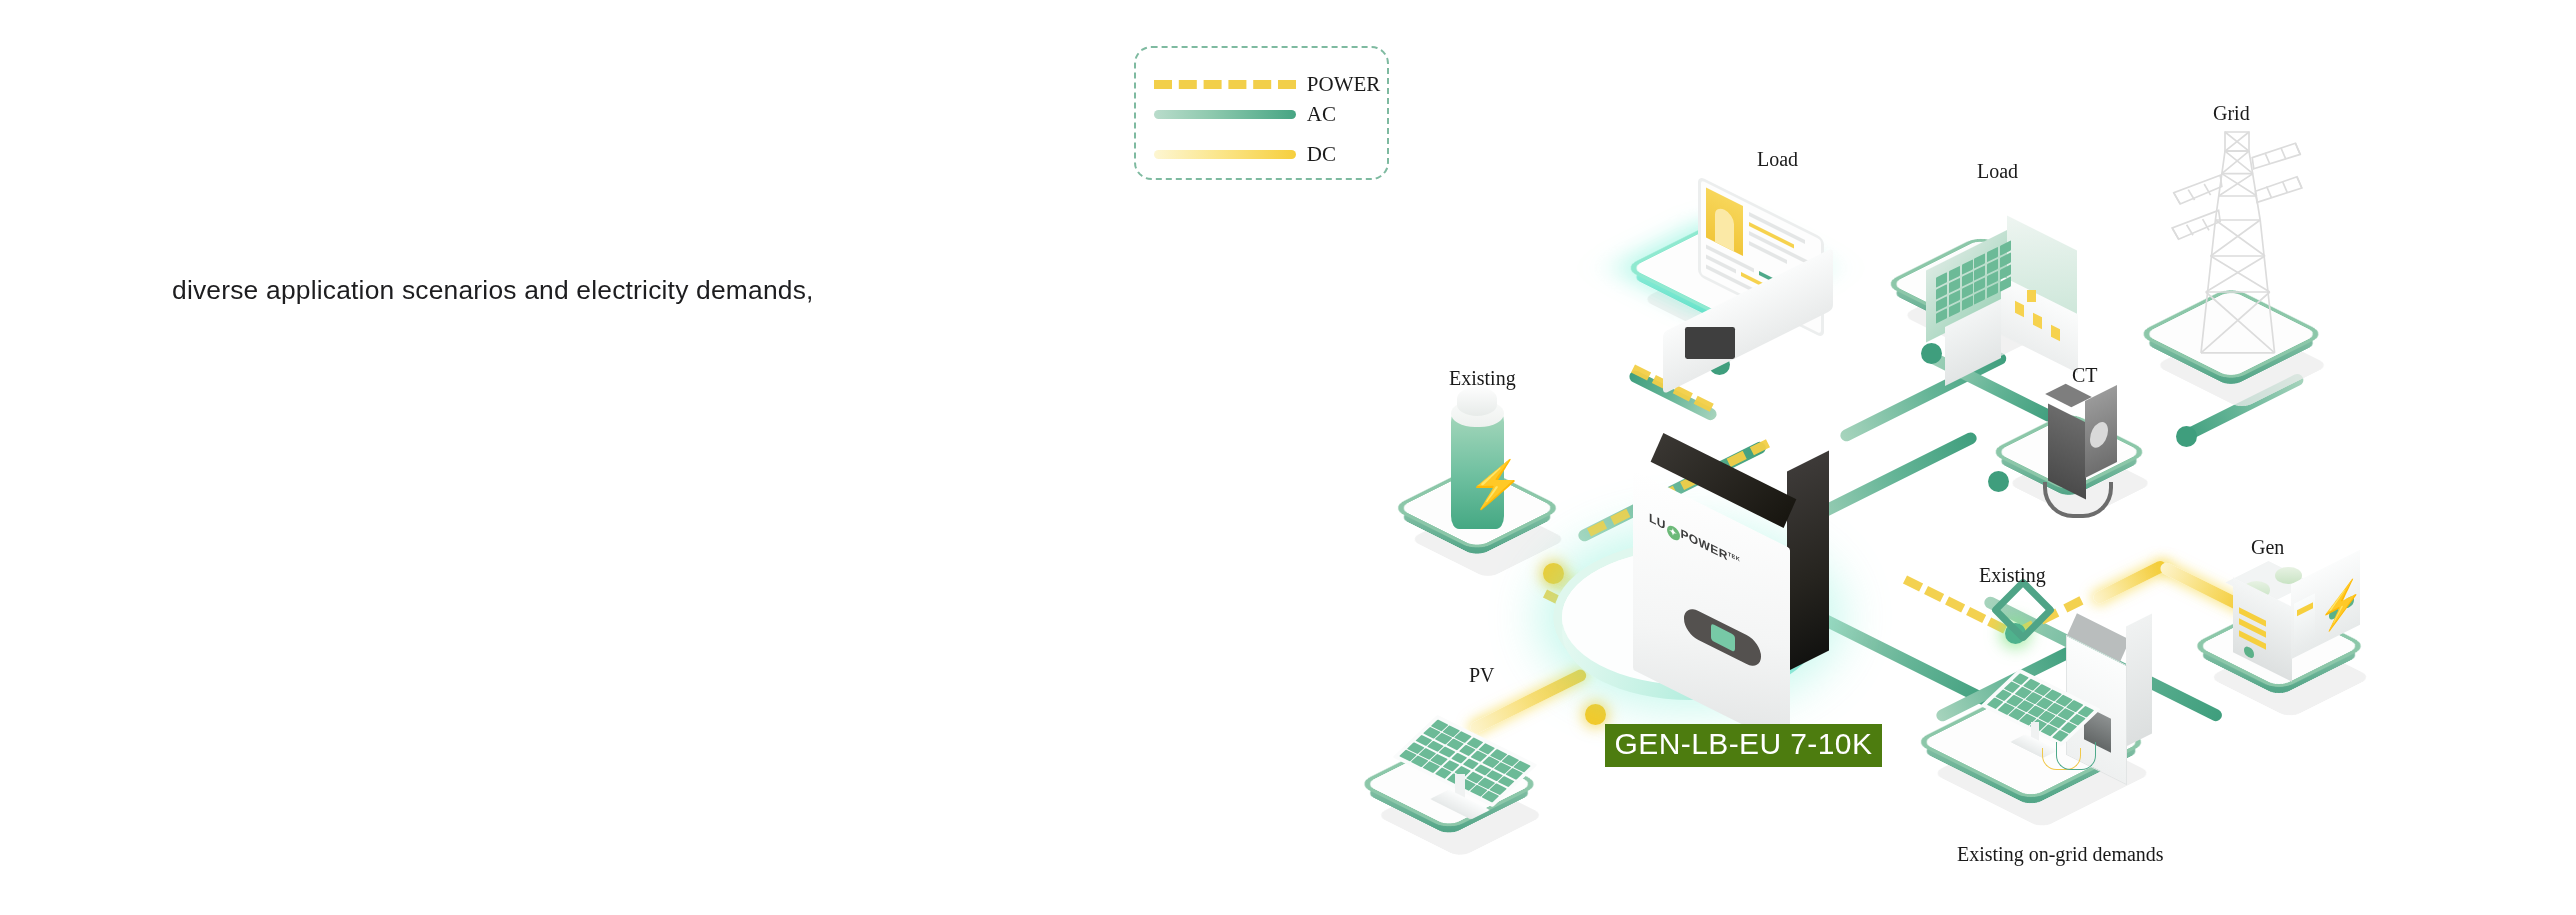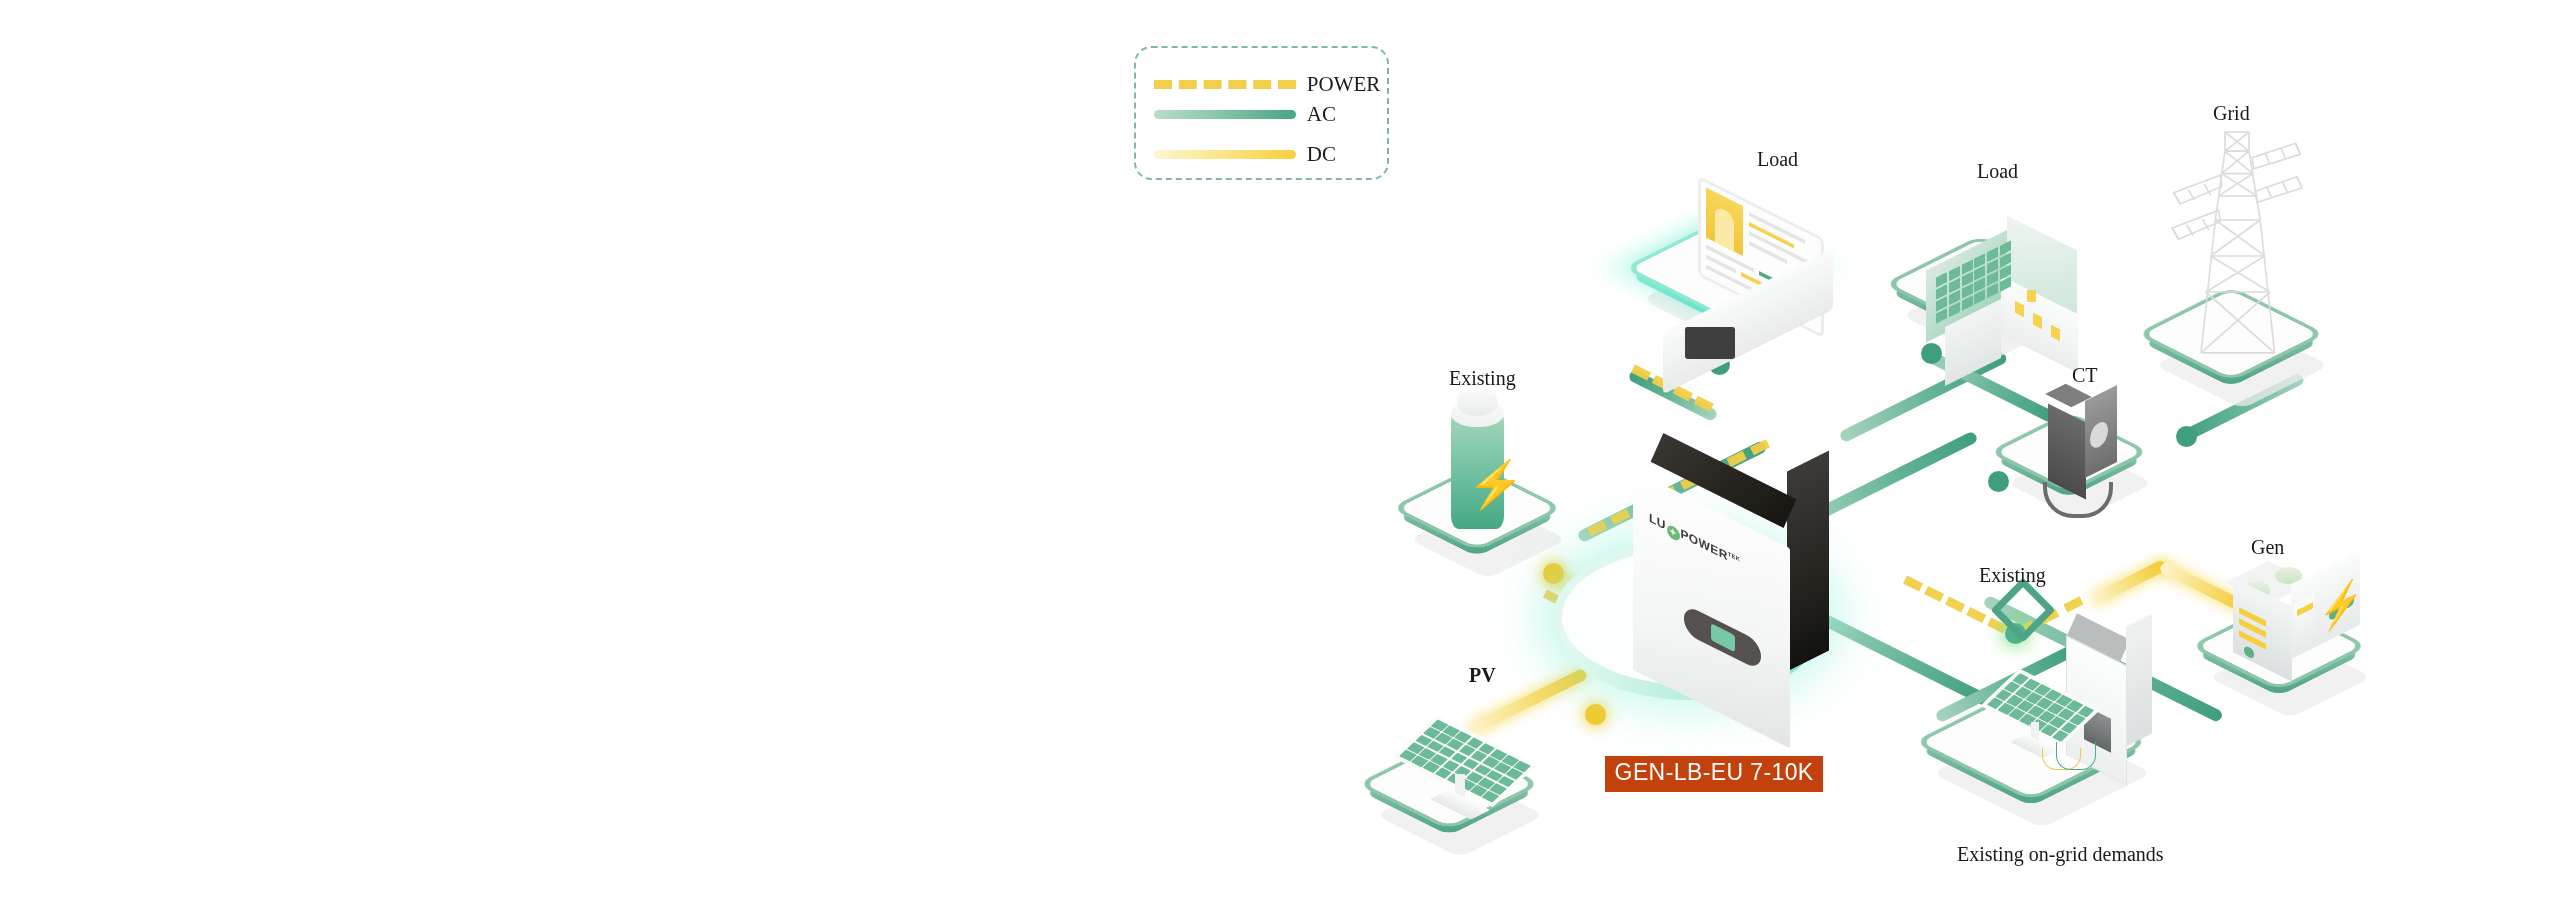--- a/index.html
+++ b/index.html
@@ -50,23 +50,23 @@
   }
   .plat.glow .top{box-shadow:0 0 0 5.6px #8fe9d0, 0 0 35px 14.4px rgba(120,240,215,.55);}
   .plat.glow .edge{background:linear-gradient(135deg,#b6f2e2 0%,#57d9c2 100%);}
 
   
   .nlabel{position:absolute;font-family:"Liberation Serif",serif;
           font-size:20px;color:#1a1a1a;white-space:nowrap;}
 
   
   #product-badge{
-    position:absolute;left:1605px;top:756px;
-    background:#c2410c;color:#ffffff;
-    font-family:"Liberation Sans",sans-serif;font-size:23px;
+    position:absolute;left:1605px;top:724px;
+    background:#4d7c0f;color:#ffffff;
+    font-family:"Liberation Sans",sans-serif;font-size:30px;
     padding:3.2px 9.6px 5.6px 9.6px;letter-spacing:0.4px;white-space:nowrap;
   }
 
   
   .cable{position:absolute;height:12px;border-radius:6.4px;transform-origin:0 50%;}
   .cable.ac{background:linear-gradient(90deg,#a7d4bd 0%,#64b496 55%,#3f9e7d 100%);}
   .cable.ac-r{background:linear-gradient(90deg,#3f9e7d 0%,#64b496 45%,#a7d4bd 100%);}
   .cable.dc{background:linear-gradient(90deg,#fdf4cd 0%,#f8df79 50%,#f3c92f 100%);
             box-shadow:0 0 11.2px 2.4px rgba(245,214,60,.55);}
   .cable.comm{height:0;border-top:9.6px dashed #f3cf47;background:none;border-radius:0;
@@ -201,20 +201,21 @@
   #og-top{position:absolute;left:6.4px;top:-26.4px;width:53px;height:27px;
      background:#b9bdbd;transform:skewY(26.5deg) skewX(-20deg);}
   #og-vent{position:absolute;left:17.6px;top:62px;width:27px;height:34px;
      background:linear-gradient(180deg,#8d9191,#636767);transform:skewY(26.5deg);}
   .og-wire{position:absolute;border:1.6px solid;border-top:none;border-radius:0 0 14.4px 14.4px;}
 </style>
 </head>
 <body>
 
 <div id="description">
+  <span class="ln">diverse application scenarios and electricity demands,</span>
 </div>
 
 <div id="legend">
   <div class="lg-row" style="top:24px">
     <span class="lg-swatch lg-comm"></span>
     <span class="lbl">POWER</span>
   </div>
   <div class="lg-row" style="top:54px">
     <span class="lg-swatch lg-ac"></span>
     <span class="lbl">AC</span>
@@ -362,21 +363,21 @@
       <i></i>
       <i></i>
       <i></i>
       <i></i>
   </div>
   <div class="pv-stand" style="left:62px;top:50px;width:9.6px;height:30px;"></div>
   <div class="pv-stand" style="left:38px;top:67px;width:58px;height:27px;border-radius:2.4px;
               background:linear-gradient(180deg,#fbfcfc,#e6e9e9);
               transform:rotateX(60deg) rotateZ(45deg);"></div>
 </div>
-<div class="nlabel" style="left:1469px;top:664px;font-weight:bold;">PV</div>
+<div class="nlabel" style="left:1469px;top:664px;">PV</div>
 
 <div class="dev" style="left:1663px;top:207px;width:176px;height:160px;">
   <div id="lap-screen">
     <div class="pic"></div>
     <div class="lrow" style="left:48px;top:8px;width:56px;"></div>
     <div class="lrow" style="left:48px;top:17.6px;width:45px;background:#f6d24e;"></div>
     <div class="lrow" style="left:48px;top:27px;width:59px;"></div>
     <div class="lrow" style="left:48px;top:37px;width:38px;"></div>
     <div class="lrow" style="left:4.8px;top:62px;width:48px;"></div>
     <div class="lrow" style="left:58px;top:62px;width:42px;background:#4ea98a;"></div>

